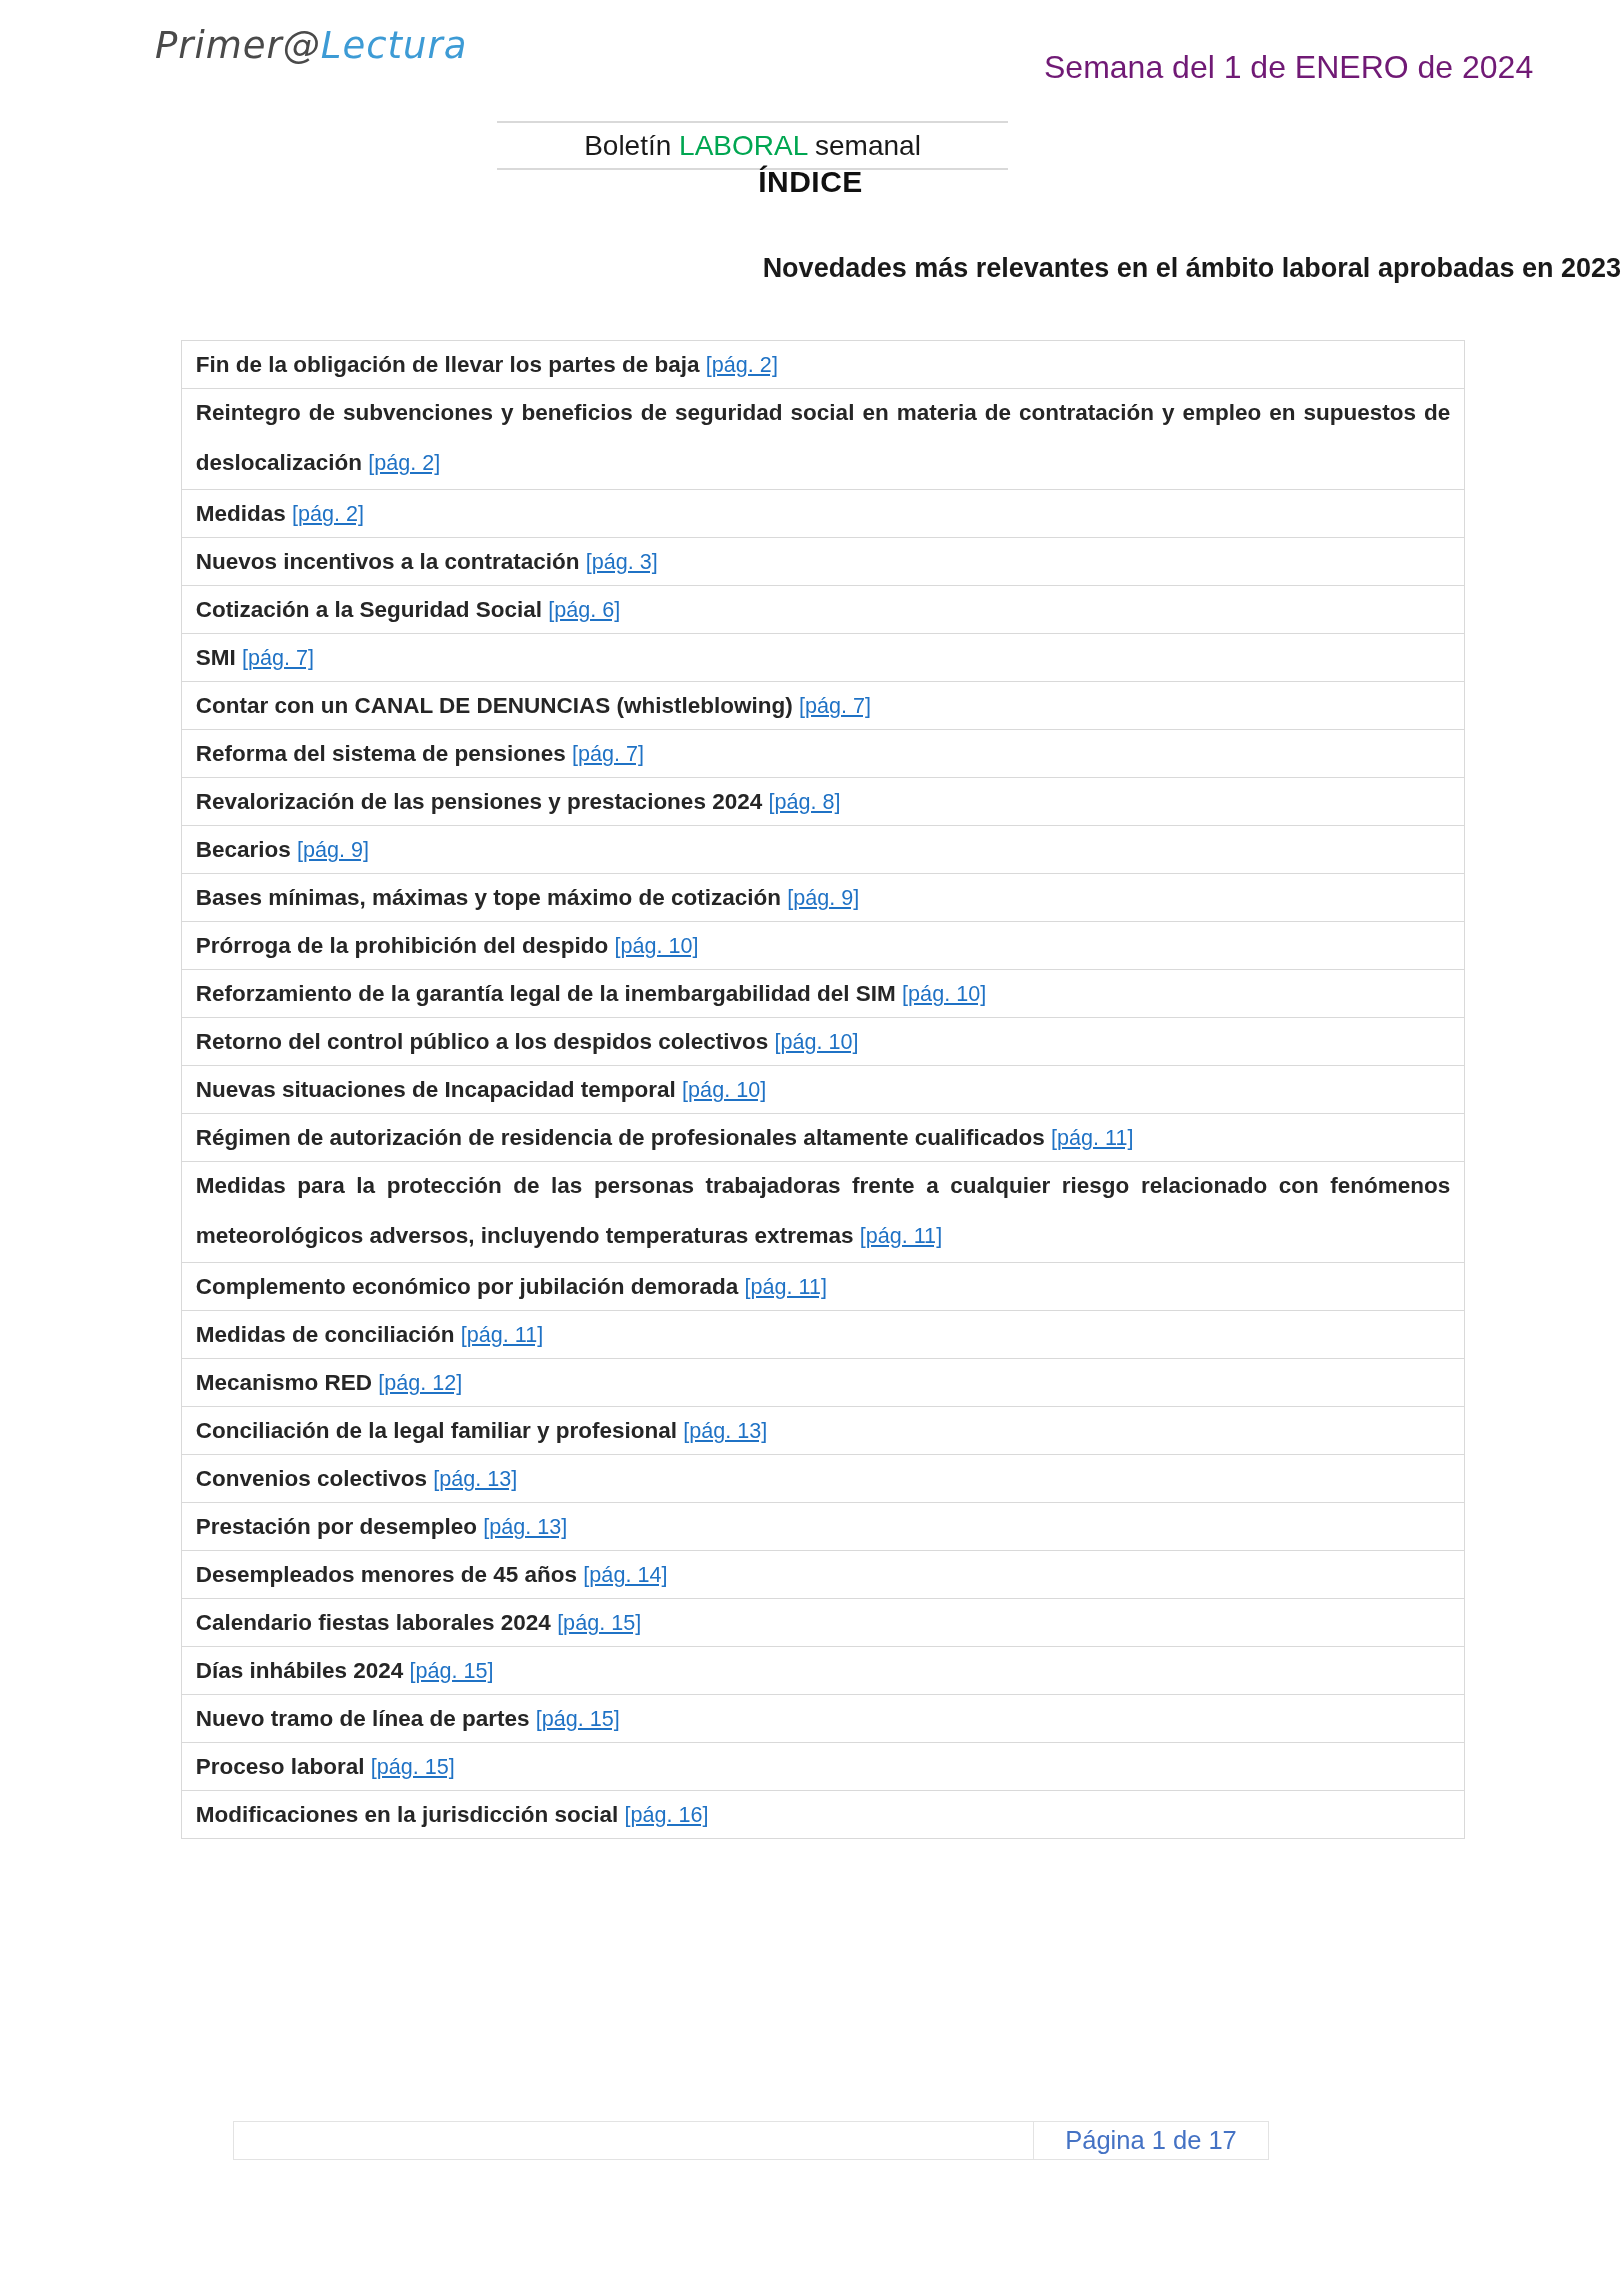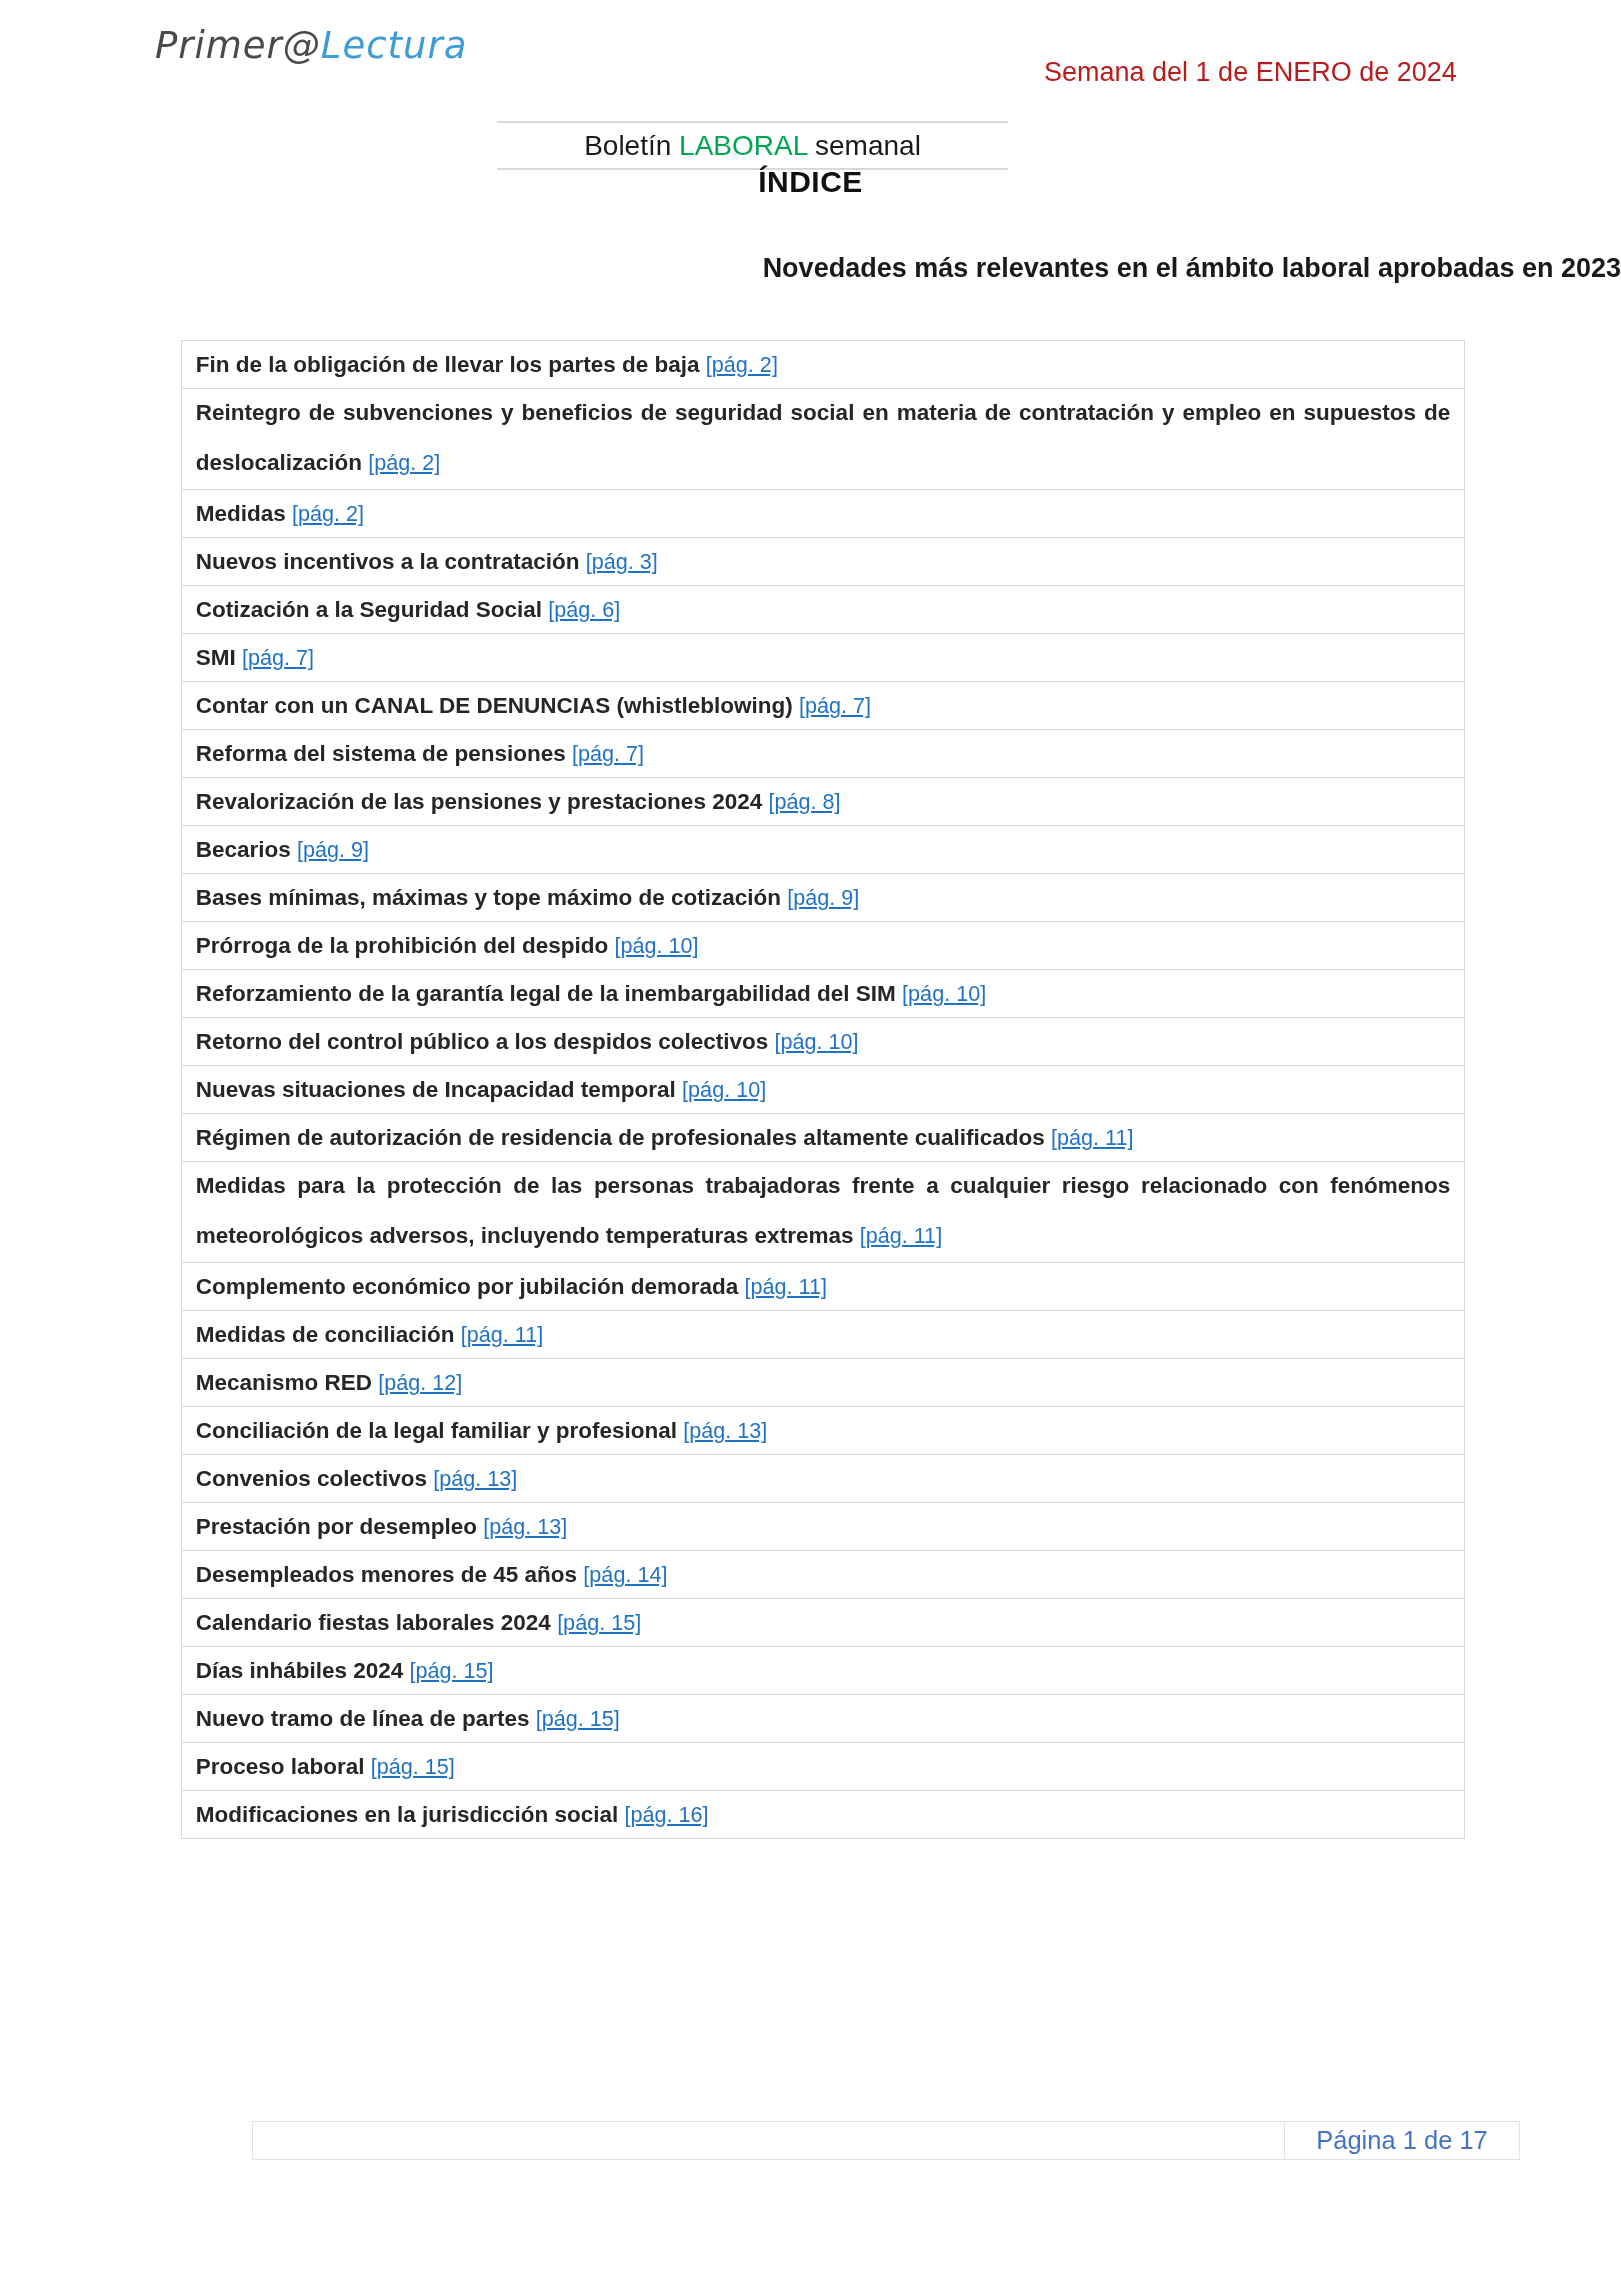--- a/index.html
+++ b/index.html
@@ -17,21 +17,21 @@
     position:absolute; left:155px; top:24px;
     font-family:"DejaVu Sans", sans-serif;
     font-style:italic; font-size:37px; letter-spacing:1px;
     white-space:nowrap;
   }
   .logo .logo-dark { color:#4a4a4a; }
   .logo .logo-blue { color:#3d9bd5; }
 
   .week-label {
     position:absolute; left:1044px; top:49px;
-    font-size:27px; color:#b91c1c; white-space:nowrap;margin-top:8px;
+    font-size:32px; color:#701a75; white-space:nowrap;
   }
 
   .bulletin-box {
     position:absolute; left:497px; top:93px; width:511px;
     border-top:2.9px solid #d9d9d9; border-bottom:2.9px solid #d9d9d9;
     padding:6.9px 0 5.9px 0;
     text-align:center; font-size:28px; color:#1a1a1a;
     white-space:nowrap;
     margin-top:28px;
   }
@@ -72,21 +72,21 @@
     padding-top:0; padding-bottom:0;
   }
   .row-title { font-weight:bold; color:#262626; font-size:22.5px; }
   .page-link {
     color:#1f72c5; font-size:21.6px; font-weight:normal;
     text-decoration:underline; cursor:pointer; white-space:nowrap;
   }
 
   
   .footer {
-    position:absolute; left:252px; top:2121px; width:1268px; height:39px;
+    position:absolute; left:233px; top:2121px; width:1036px; height:39px;
     display:flex;
   }
   .footer-cell-left {
     flex:1 1 auto; border:1px solid #e3e3e3;
   }
   .footer-cell-right {
     width:235px; border:1px solid #e3e3e3; border-left:none;
     display:flex; align-items:center; justify-content:center;
     font-size:25.5px; color:#4472c4; white-space:nowrap;
   }

